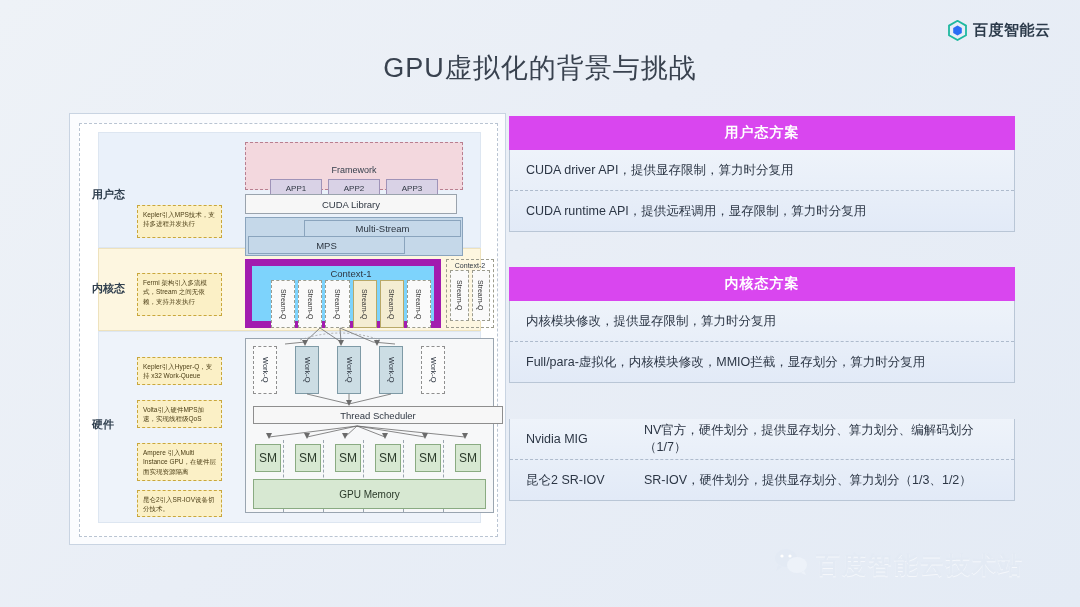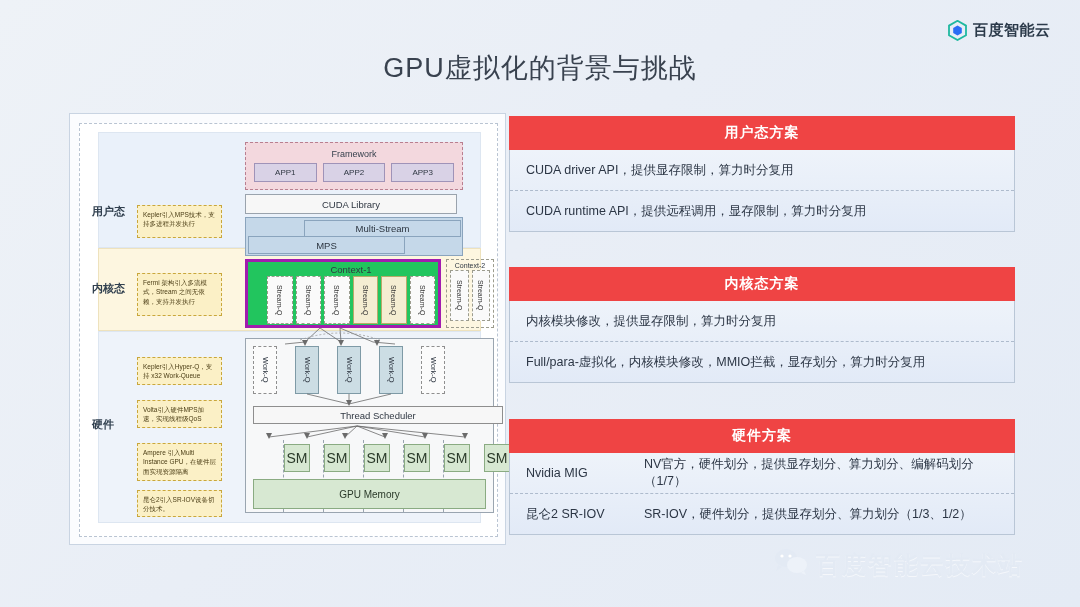--- a/index.html
+++ b/index.html
@@ -40,39 +40,39 @@
     position:absolute;box-sizing:border-box;
     background:#fbf0c6;border:1px dashed #c9a73c;
     font-size:6.5px;line-height:1.45;color:#4a3c14;
     padding:4px 5px;
   }
 
   .col{position:absolute;box-sizing:border-box;}
 
   .framework{
     background:#f3d8de;border:1px dashed #b97f90;
-    padding:4px;
+    padding:20px;
   }
   .framework-title{text-align:center;font-size:9px;color:#36404d;padding:2px 0 4px;}
   .apps{display:flex;gap:6px;padding:0 4px 3px;}
   .app{
     flex:1;background:#d9d2e6;border:1px solid #9f93b8;
     text-align:center;font-size:8px;color:#2f3742;padding:4px 0;
   }
 
   .cuda-lib{
     background:#f7f7f7;border:1px solid #9aa3ad;
     text-align:center;font-size:9.5px;color:#2f3742;
     display:flex;align-items:center;justify-content:center;
   }
   .blu{background:#c5d8e9;border:1px solid #8aa4bd;
     font-size:9.5px;color:#2c3540;display:flex;align-items:center;justify-content:center;}
 
   .ctx{
-    background:#22c55e;border:3px solid #a21caf;box-sizing:border-box;padding-left:16px;
+    background:#7dd3fc;border:7px solid #a21caf;box-sizing:border-box;padding-left:16px;
   }
   .ctx-dash{background:transparent;border:1px dashed #9c9c8e;}
   .ctx-title{text-align:center;font-size:9.5px;color:#2f3742;padding:2px 0 1px;}
   .ctx-title.sm{font-size:7px;}
   .qrow{display:flex;justify-content:space-around;padding:0 3px 3px;gap:3px;}
   .sq{
     flex:1;border:1px dashed #9c9c8e;background:#fafafa;
     writing-mode:vertical-rl;text-orientation:mixed;
     font-size:7px;color:#333;
     display:flex;align-items:center;justify-content:center;
@@ -89,34 +89,34 @@
 
   .tsched{
     background:#f7f7f7;border:1px solid #8e8e8e;
     display:flex;align-items:center;justify-content:center;
     font-size:9.5px;color:#2f3742;
   }
   .smbox{
     position:absolute;box-sizing:border-box;
     background:#d7e8d2;border:1px solid #8aab82;
     display:flex;align-items:center;justify-content:center;
-    font-size:14px;color:#2b3a2a;margin-left:29px;
+    font-size:12px;color:#2b3a2a;
   }
   .gpumem{
     background:#d7e8d2;border:1px solid #8aab82;
     display:flex;align-items:center;justify-content:center;
     font-size:10px;color:#2b3a2a;
   }
   .vdash{position:absolute;border-left:1px dashed #9aa5b0;}
   .hwouter{position:absolute;box-sizing:border-box;border:1px solid #9aa5b0;background:#f7f8f9;}
 
   
   .panel{position:absolute;left:509px;width:506px;box-sizing:border-box;}
   .panel-head{
-    background:#ef4444;color:#ffffff;text-align:center;
+    background:#d946ef;color:#ffffff;text-align:center;
     font-size:14px;font-weight:bold;padding:8px 0;letter-spacing:1px;
   }
   .panel-body{
     border:1px solid #b9c6d6;border-top:none;
     background:linear-gradient(180deg,#eef3fa 0%,#e2eaf7 100%);
   }
   .prow{
     display:flex;align-items:center;
     padding:0 16px;height:40px;font-size:12.5px;color:#2c3645;
   }
@@ -146,21 +146,21 @@
 
 <div class="page-title">GPU虚拟化的背景与挑战</div>
 
 <div class="diagram-frame">
   <div class="diagram-inner">
 
     <div class="band band-user"></div>
     <div class="band band-kernel"></div>
     <div class="band band-hw"></div>
 
-    <div class="band-label" style="top:80px;">用户态</div>
+    <div class="band-label" style="top:63px;">用户态</div>
     <div class="band-label" style="top:157px;">内核态</div>
     <div class="band-label" style="top:293px;">硬件</div>
 
     <div class="ann" style="left:57px;top:81px;width:85px;height:33px;">Kepler引入MPS技术，支持多进程并发执行</div>
     <div class="ann" style="left:57px;top:149px;width:85px;height:43px;">Fermi 架构引入多流模式，Stream 之间无依赖，支持并发执行</div>
     <div class="ann" style="left:57px;top:233px;width:85px;height:28px;">Kepler引入Hyper-Q，支持 x32 Work-Queue</div>
     <div class="ann" style="left:57px;top:276px;width:85px;height:28px;">Volta引入硬件MPS加速，实现线程级QoS</div>
     <div class="ann" style="left:57px;top:319px;width:85px;height:38px;">Ampere 引入Multi Instance GPU，在硬件层面实现资源隔离</div>
     <div class="ann" style="left:57px;top:366px;width:85px;height:27px;">昆仑2引入SR-IOV设备切分技术。</div>
 
@@ -278,21 +278,20 @@
     <div class="prow">
       <span class="v">内核模块修改，提供显存限制，算力时分复用</span>
     </div>
     <div class="prow">
       <span class="v">Full/para-虚拟化，内核模块修改，MMIO拦截，显存划分，算力时分复用</span>
     </div>
   </div>
 </div>
 
 <div class="panel" style="top:419px;">
-  <div class="panel-head">硬件方案</div>
   <div class="panel-body">
     <div class="prow">
       <span class="k">Nvidia MIG</span>
       <span class="v">NV官方，硬件划分，提供显存划分、算力划分、编解码划分（1/7）</span>
     </div>
     <div class="prow">
       <span class="k">昆仑2 SR-IOV</span>
       <span class="v">SR-IOV，硬件划分，提供显存划分、算力划分（1/3、1/2）</span>
     </div>
   </div>

